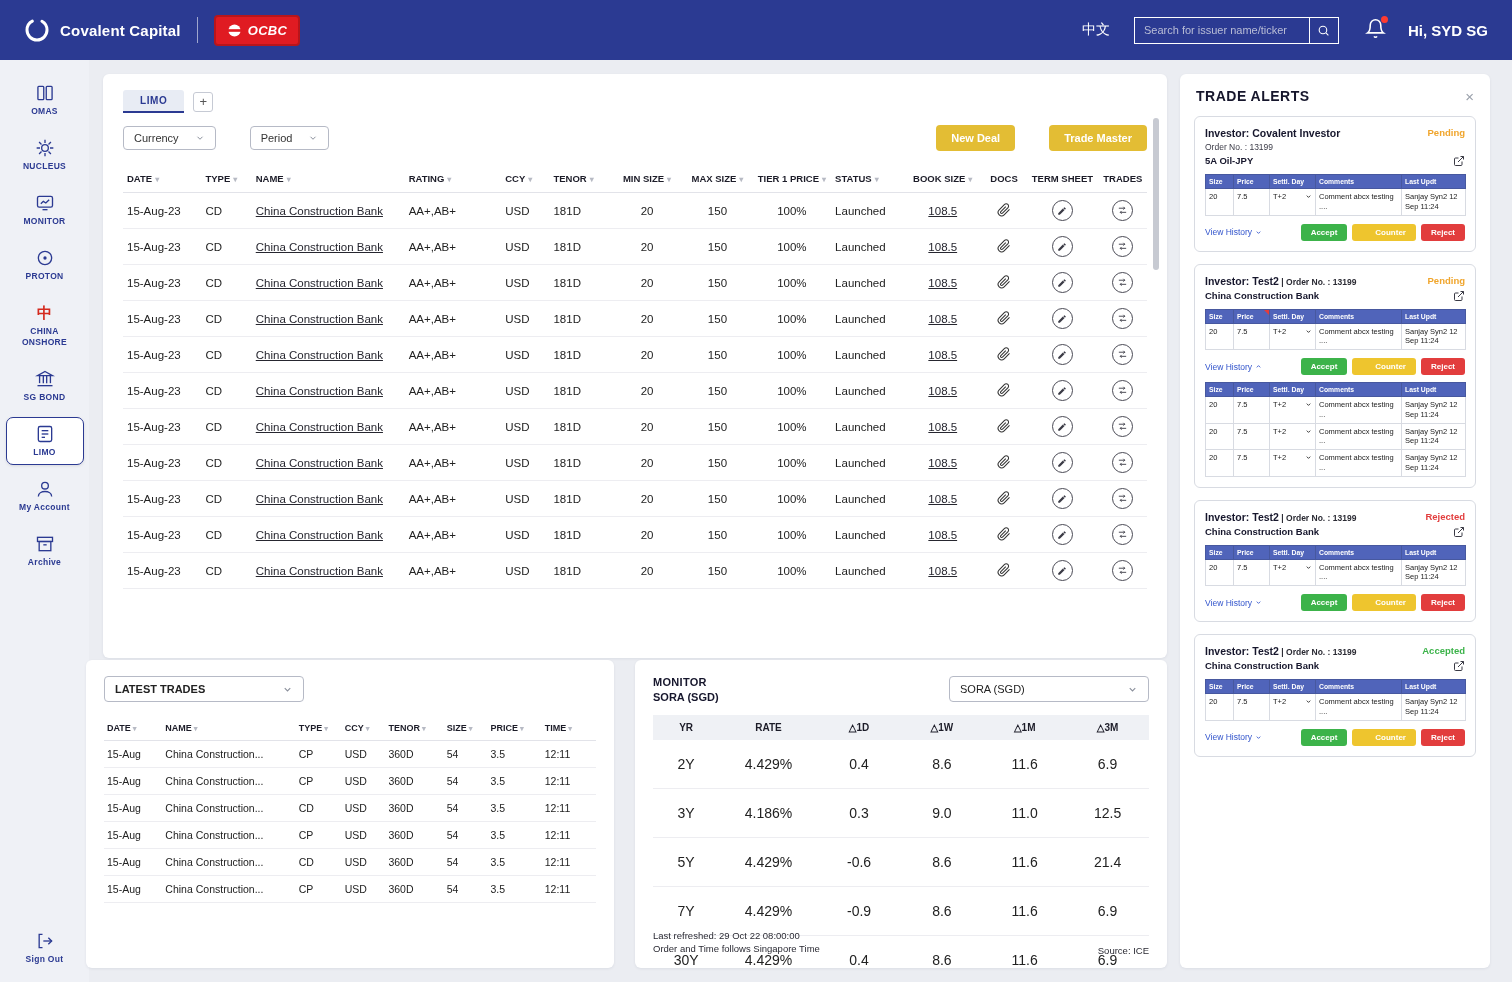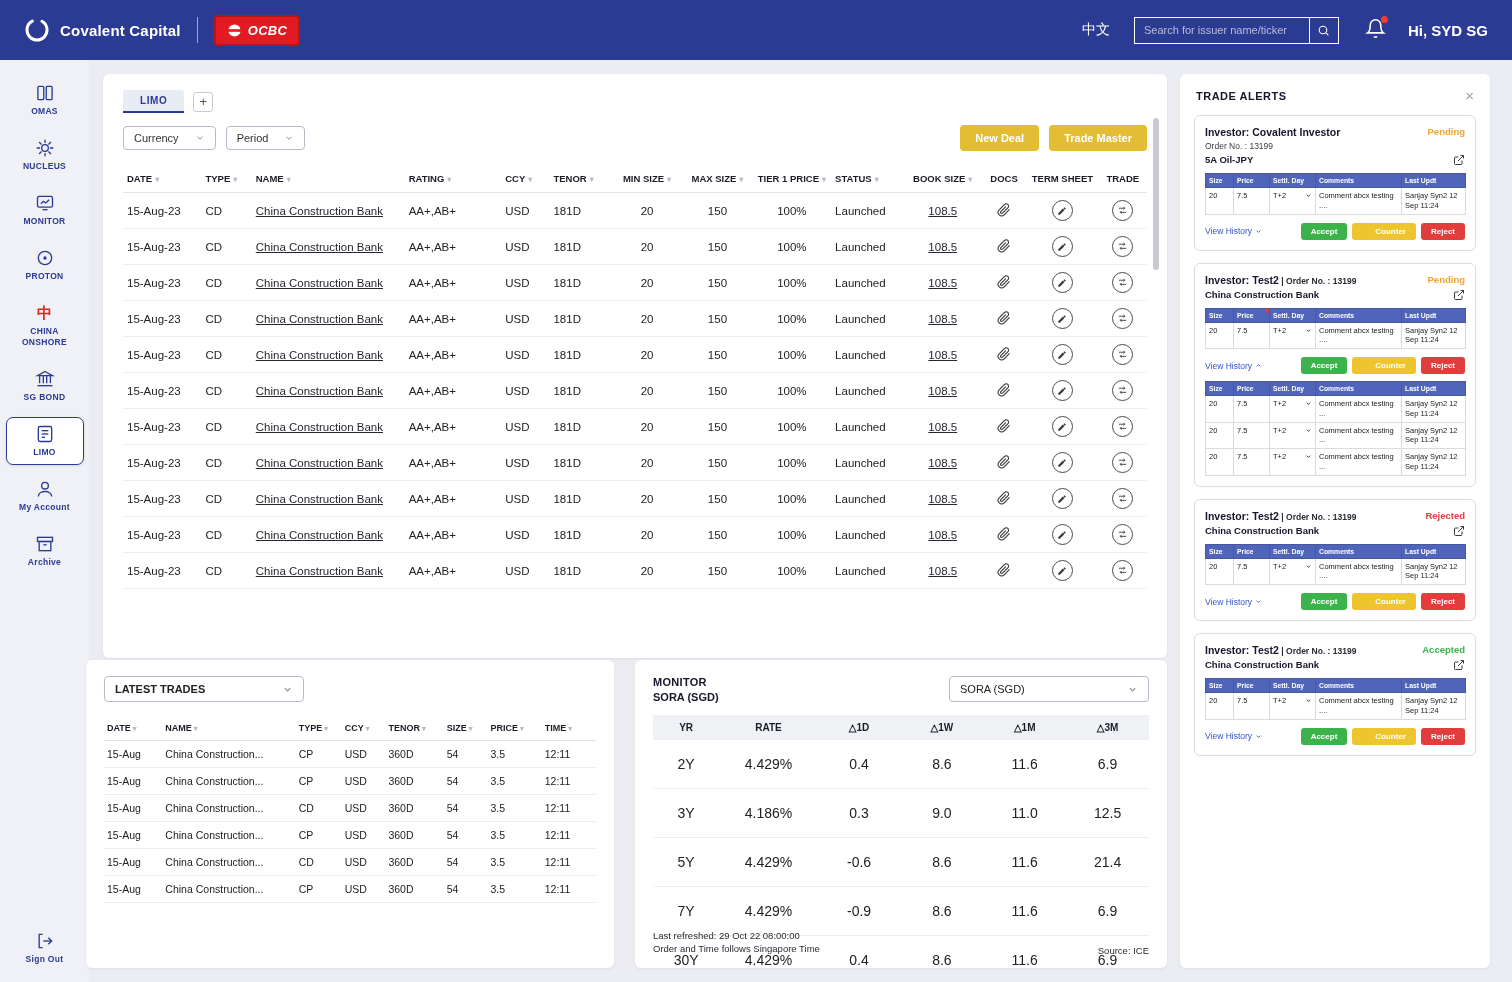--- a/index.html
+++ b/index.html
@@ -74,21 +74,21 @@
   .tab {
     background:#e8ecf4; color:#2b3a92; font-size:10px; font-weight:bold;
     padding:5px 17px; border-radius:3px 3px 0 0; border-bottom:2px solid #2b3a92;
     letter-spacing:.6px; cursor:pointer;
   }
   .tab-add {
     width:20px; height:20px; border:1px solid #c6cad4; border-radius:3px;
     display:flex; align-items:center; justify-content:center;
     font-size:13px; color:#555; background:#fff; cursor:pointer;
   }
-  .filters { display:flex; align-items:center; margin-top:12px; }
+  .filters { display:flex; align-items:center; margin-top:12px;gap:24px; }
   .select-chip {
     display:flex; align-items:center; gap:16px; border:1px solid #b6bac6;
     border-radius:4px; padding:5px 10px; font-size:11px; color:#333;
     margin-right:10px; background:#fff; cursor:pointer;
   }
   .chev-gray { color:#8a8f9b; }
   .gold-btn {
     background:#e3bd34; color:#fff; font-weight:bold; font-size:11px;
     padding:7px 15px; border-radius:4px; border:none; cursor:pointer;
     font-family:"Liberation Sans", sans-serif;
@@ -161,21 +161,21 @@
   .neg { color:#e23d3d; }
   .mon-footer {
     position:absolute; left:18px; right:18px; bottom:12px;
     display:flex; justify-content:space-between; align-items:flex-end;
   }
   .mon-footer .fl { font-size:9.5px; color:#2a2a33; line-height:1.35; }
   .mon-footer .fr { font-size:9.5px; color:#2a2a33; }
 
   
   .alerts-head { display:flex; justify-content:space-between; align-items:center; padding:2px 2px 0; }
-  .alerts-title { font-size:11px; font-weight:bold; color:#16162c; letter-spacing:.5px; }
+  .alerts-title { font-size:14px; font-weight:bold; color:#16162c; letter-spacing:.5px; }
   .alerts-close { color:#9aa0ab; font-size:15px; cursor:pointer; line-height:1; }
   .alert-card { border:1px solid #d8dbe2; border-radius:6px; padding:10px; margin-top:12px; background:#fff; }
   .al-top { display:flex; justify-content:space-between; align-items:flex-start; }
   .al-title { font-size:10.5px; font-weight:bold; color:#16162c; }
   .al-order-inline { font-size:8.5px; font-weight:bold; color:#2a2a33; }
   .al-status { font-size:9.5px; font-weight:bold; }
   .st-pending { color:#f0a52c; } .st-rejected { color:#e23d3d; } .st-accepted { color:#3cb34a; }
   .al-order { font-size:8.5px; color:#3a3a46; margin-top:3px; }
   .al-bond-row { display:flex; justify-content:space-between; align-items:flex-start; margin-top:3px; }
   .al-bond { font-size:9.5px; font-weight:bold; color:#16162c; }
@@ -401,21 +401,21 @@
           <th>RATING<span class="sort">▾</span></th>
           <th>CCY<span class="sort">▾</span></th>
           <th>TENOR<span class="sort">▾</span></th>
           <th>MIN SIZE<span class="sort">▾</span></th>
           <th>MAX SIZE<span class="sort">▾</span></th>
           <th>TIER 1 PRICE<span class="sort">▾</span></th>
           <th>STATUS<span class="sort">▾</span></th>
           <th>BOOK SIZE<span class="sort">▾</span></th>
           <th>DOCS</th>
           <th>TERM SHEET</th>
-          <th>TRADE</th>
+          <th>TRADES</th>
         </tr>
       </thead>
     <tbody>
         <tr>
     <td>15-Aug-23</td>
     <td>CD</td>
     <td><a class="lnk">China Construction Bank</a></td>
     <td>AA+,AB+</td>
     <td>USD</td>
     <td>181D</td>

